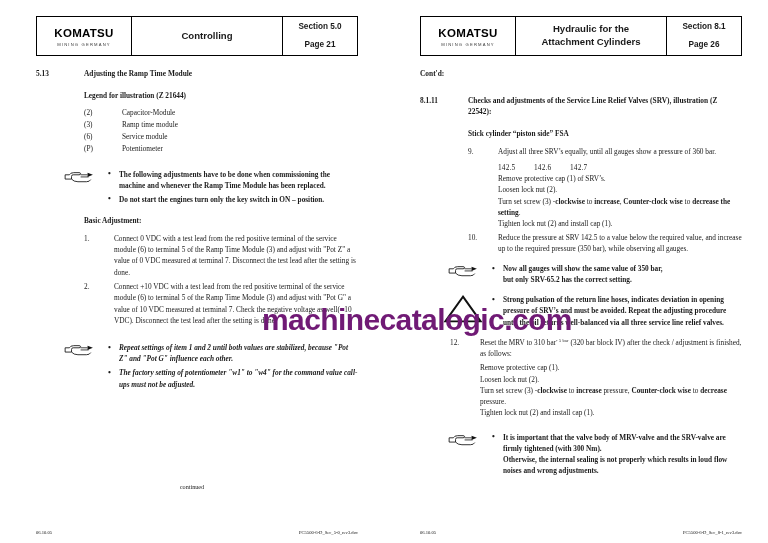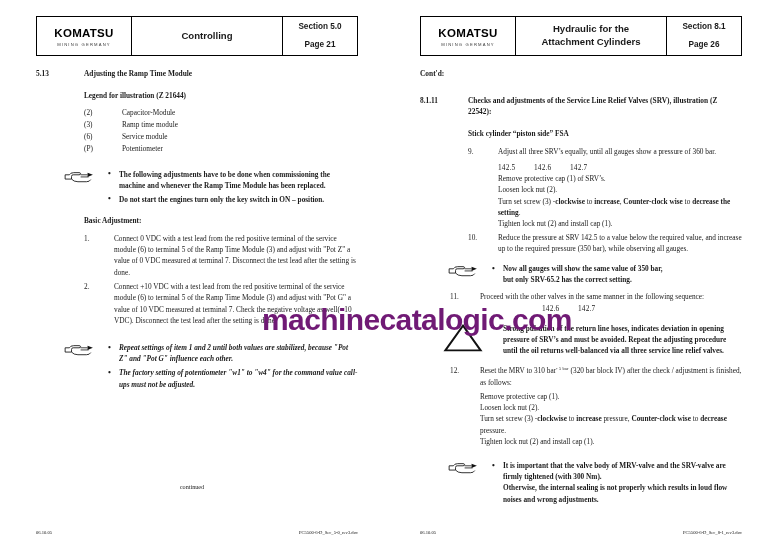--- a/index.html
+++ b/index.html
@@ -338,31 +338,20 @@
           </svg>
         </span>
         <ul>
           <li>
             <span>Now all gauges will show the same value of 350 bar,</span>
             <span class="cont">but only SRV-65.2 has the correct setting.</span>
           </li>
         </ul>
       </div>
 
-      <div class="indent">
-        <div class="num-item" style="margin-left:-18px; margin-bottom:0;">
-          <div class="num-idx">11.</div>
-          <div class="num-body">
-            <span>Proceed with the other valves in the same manner in the following sequence:</span>
-            <span class="seq" style="display:block;">
-              <span style="display:inline-block;width:62px;"></span><span>142.6</span><span>142.7</span>
-            </span>
-          </div>
-        </div>
-      </div>
 
       <div class="warn">
         <span class="warn-icon">
           <svg viewBox="0 0 46 34" width="42" height="30">
             <path d="M23 3 L43 31 L3 31 Z" fill="none" stroke="#111" stroke-width="2.2" stroke-linejoin="miter"></path>
           </svg>
         </span>
         <ul>
           <li>
             <span>Strong pulsation of the return line hoses, indicates deviation in opening pressure of SRV’s and must be avoided.</span>

